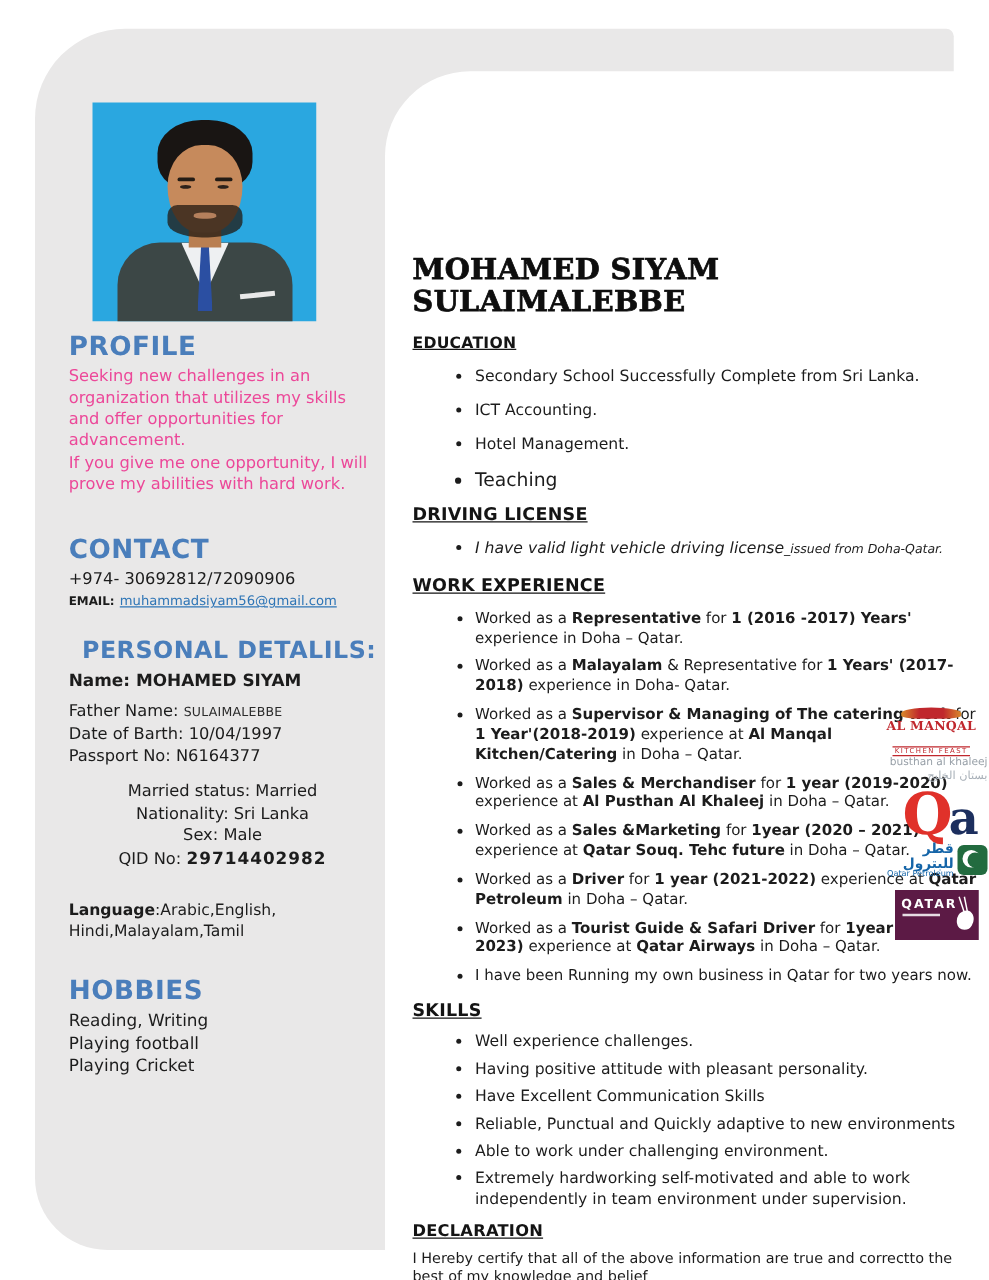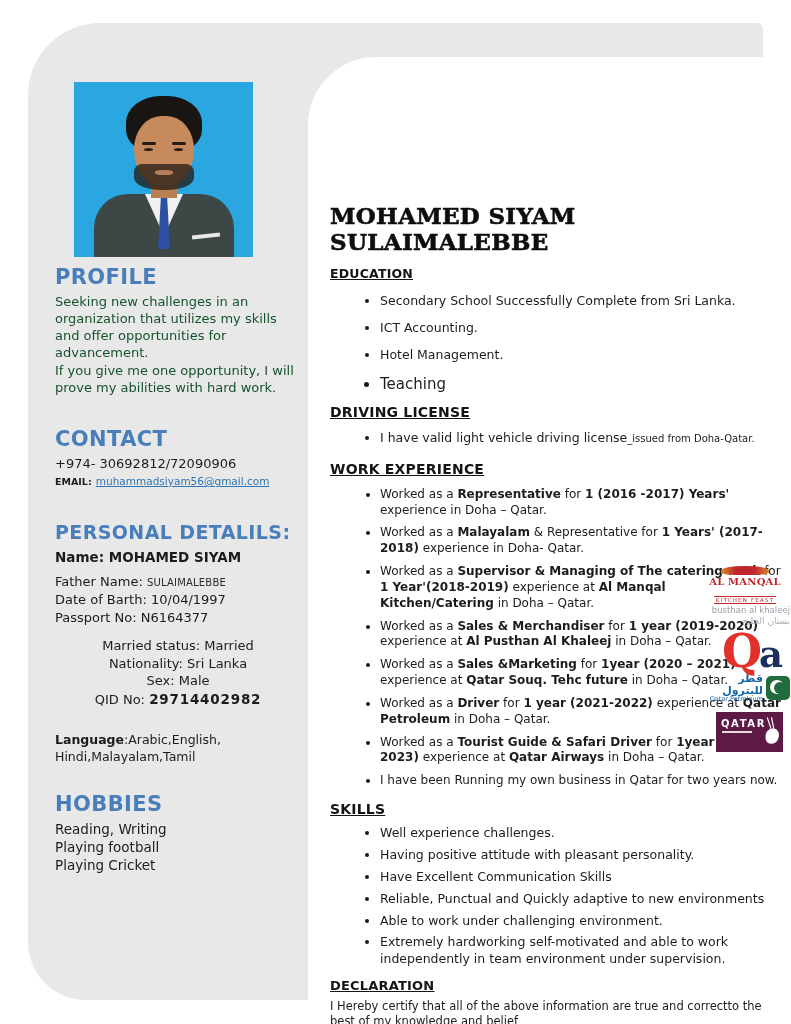--- a/index.html
+++ b/index.html
@@ -26,23 +26,23 @@
   .p-beard{position:absolute;top:82px;left:60px;width:60px;height:26px;background:rgba(34,24,17,.75);border-radius:8px 8px 46% 46%;}
   .p-mouth{position:absolute;top:88px;left:81px;width:18px;height:5px;background:#b5805c;border-radius:40%;}
   .p-neck{position:absolute;top:100px;left:77px;width:26px;height:16px;background:#b97f52;}
   .p-suit{position:absolute;top:112px;left:20px;width:140px;height:64px;background:#3c4746;border-radius:34px 34px 0 0;}
   .p-shirt{position:absolute;top:112px;left:71px;width:38px;height:42px;background:#eef0f2;clip-path:polygon(0 0,100% 0,50% 100%);}
   .p-tie{position:absolute;top:113px;left:84px;width:12px;height:54px;background:#2b4fa2;clip-path:polygon(25% 0,75% 0,100% 100%,0 100%);}
   .p-pocket{position:absolute;top:152px;left:118px;width:28px;height:4px;background:#e8e8e8;transform:rotate(-6deg);}
   .side-h{margin:0;color:#4a7ebb;font-weight:bold;font-size:21px;letter-spacing:.4px;}
   .h-profile{margin-top:8px;}
   .h-contact{margin-top:31px;}
-  .h-personal{margin-top:32px;font-size:19px;}
+  .h-personal{margin-top:20px;font-size:19px;text-align:right;}
   .h-hobbies{margin-top:26px;}
-  .side-text{font-size:13px;line-height:1.32;margin:4px 0 0 0;color:#14532d;}
+  .side-text{font-size:13px;line-height:1.32;margin:4px 0 0 0;color:#ec4899;}
   .contact-block{margin-top:5px;font-size:13px;line-height:1.25;}
   .email-row{margin-top:1px;}
   .email-label{font-weight:bold;font-size:9.5px;}
   .email-link{font-size:10.5px;color:#2e75b6;text-decoration:underline;cursor:pointer;}
   .name-row{margin-top:6px;font-weight:bold;font-size:13.5px;}
   .pgroup{margin-top:8px;font-size:13px;line-height:1.35;}
   .pgroup2{margin-top:11px;font-size:13px;line-height:1.35;text-align:center;}
   .pvalue-small{font-size:10px;letter-spacing:.2px;color:#2a2a2a;}
   .qid-val{font-weight:bold;font-size:13.5px;letter-spacing:.8px;}
   .lang-block{margin-top:24px;font-size:12.5px;line-height:1.35;}
@@ -55,21 +55,21 @@
   .sec-h{margin:0;font-weight:bold;text-decoration:underline;color:#141414;font-size:14px;letter-spacing:.2px;}
   .sec-h.edu{font-size:12.5px;margin-top:10px;}
   .sec-h.drv{margin-top:8px;}
   .sec-h.work{margin-top:16px;}
   .sec-h.skills{margin-top:12px;}
   .sec-h.decl{margin-top:10px;font-size:13px;}
   ul{margin:0;padding-left:50px;}
   .edu-list{margin-top:12px;}
   .edu-list li{font-size:12.5px;line-height:1.35;margin-bottom:10px;}
   .edu-list li.edu-big{font-size:15px;}
-  .drv-list{margin-top:10px;}
+  .drv-list{margin-top:10px;font-style:italic;}
   .drv-list li{font-size:12.5px;}
   .seg-small{font-size:10px;}
   .work-list{margin-top:10px;width:402px;}
   .work-list li{font-size:12px;line-height:1.32;margin-bottom:7px;}
   .skills-list{margin-top:8px;}
   .skills-list li{font-size:12.5px;line-height:1.35;margin-bottom:5px;}
   .decl-text{margin:6px 0 0 0;font-size:11.5px;line-height:1.3;}
   
   .logo{position:absolute;}
   .logo-manqal{left:702px;top:566px;width:86px;text-align:center;}

